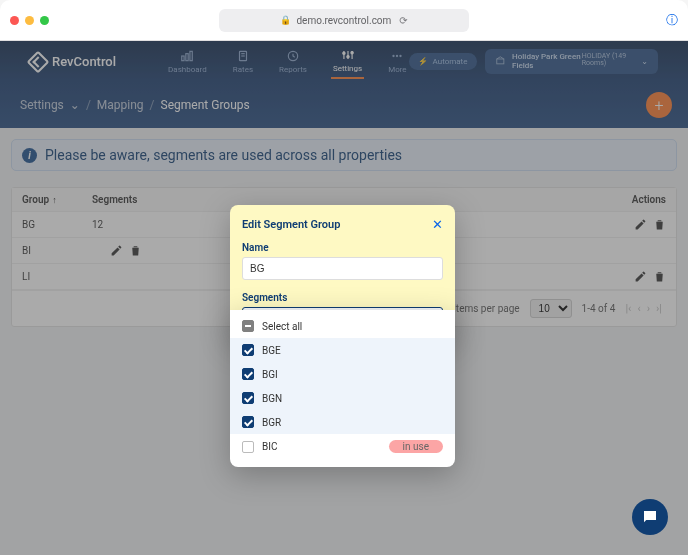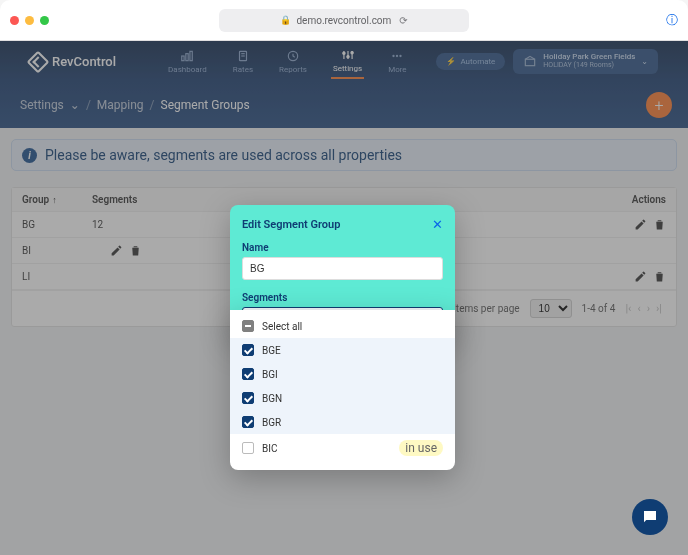--- a/index.html
+++ b/index.html
@@ -22,21 +22,21 @@
 .brand-logo::after{content:'';position:absolute;inset:2px;border-left:2px solid #fff;border-bottom:2px solid #fff;}
 .nav-tabs { display:flex; gap:22px; align-items:center; margin-left:50px; }
 .nav-tab { display:flex; flex-direction:column; align-items:center; gap:2px; color:#8aa5cc; font-size:8px; cursor:pointer; padding:4px 2px; }
 .nav-tab.active { color:#fff; border-bottom:2px solid #ff7a2f; }
 .nav-tab .nav-icon { width:14px; height:14px; }
 .nav-tab svg { width:100%; height:100%; }
 .header-right { display:flex; gap:8px; align-items:center; }
 .automate-btn { background:#2a5186; border-radius:12px; padding:4px 10px; font-size:8px; color:#9bb9e0; display:flex; align-items:center; gap:4px; }
 .hotel-selector { background:#2a5186; border-radius:6px; padding:4px 10px; display:flex; align-items:center; gap:6px; font-size:8px; color:#c7d8ef; min-width:130px; }
 .hotel-selector .hotel-icon{width:14px;height:14px;opacity:.7;}
-.hotel-selector .hotel-text{display:flex;flex-direction:column;line-height:1.1;}
+.hotel-selector .hotel-text{display:flex;flex-direction:row;line-height:1.1;}
 .hotel-selector .hotel-name{font-size:8px;font-weight:500;}
 .hotel-selector .hotel-sub{font-size:7px;opacity:.8;}
 .chev-down{margin-left:auto;font-size:8px;}
 
 
 .sub-band { background:linear-gradient(180deg,#1a3c6e 0%,#22497f 100%); height:46px; display:flex; align-items:center; padding:0 20px; color:#fff; position:relative; }
 .crumbs { font-size:12px; display:flex; gap:6px; align-items:center; }
 .crumbs .light{opacity:.7;}
 .crumbs .sep{opacity:.4;}
 .fab-add { position:absolute; right:16px; top:50%; transform:translateY(-50%); width:26px; height:26px; border-radius:50%; background:#ff7a2f; color:#fff; display:flex; align-items:center; justify-content:center; font-size:16px; font-weight:300; }
@@ -58,41 +58,41 @@
 .col-group{flex:0 0 70px;display:flex;align-items:center;gap:3px;}
 .col-seg{flex:1;}
 .col-act{flex:0 0 50px;text-align:right;display:flex;gap:6px;justify-content:flex-end;}
 .icon-btn{width:13px;height:13px;cursor:pointer;color:#333;}
 .pager { display:flex; align-items:center; justify-content:flex-end; gap:10px; padding:8px 14px; font-size:10px; color:#555; border-top:1px solid #eee; }
 .pager select{border:1px solid #ccc;border-radius:3px;padding:2px 4px;font-size:10px;}
 .pager .nav-btns{display:flex;gap:6px;}
 .pager .nav-btn{color:#bbb;cursor:pointer;font-size:11px;}
 
 
-.modal { position:absolute; left:230px; top:205px; width:225px; background:#5eead4; border-radius:8px; box-shadow:0 8px 30px rgba(0,0,0,.25); z-index:5; padding:12px 12px 10px 12px; }
+.modal { position:absolute; left:230px; top:205px; width:225px; background:#fef9c3; border-radius:8px; box-shadow:0 8px 30px rgba(0,0,0,.25); z-index:5; padding:12px 12px 10px 12px; }
 .modal-header{display:flex;justify-content:space-between;align-items:center;margin-bottom:10px;}
 .modal-title{font-size:11px;font-weight:600;color:#0f3d73;}
 .modal-close{color:#0a66e8;font-size:13px;cursor:pointer;}
 .modal-label{font-size:10px;font-weight:600;color:#0f3d73;margin-bottom:4px;}
 .modal-input{width:100%;border:1px solid #ddd;border-radius:3px;padding:5px 7px;font-size:10px;color:#333;margin-bottom:12px;}
 .modal-select{width:100%;border:1.5px solid #0f3d73;border-radius:3px;padding:4px 7px;font-size:10px;color:#0f3d73;display:flex;align-items:center;justify-content:space-between;background:#f4f7fb;}
 .modal-select .sel-right{display:flex;align-items:center;gap:6px;}
 .clear-x{width:13px;height:13px;border-radius:50%;background:#8aa5cc;color:#fff;display:flex;align-items:center;justify-content:center;font-size:9px;}
 .caret{font-size:9px;color:#0f3d73;}
 
 
 .dropdown { position:absolute; left:230px; top:310px; width:225px; background:#fff; border-radius:0 0 8px 8px; box-shadow:0 8px 30px rgba(0,0,0,.25); z-index:5; padding:4px 0 8px 0; }
 .dd-item{display:flex;align-items:center;gap:8px;padding:6px 12px;font-size:10px;color:#333;cursor:pointer;}
 .dd-item.sel{background:#eef4fb;}
 .dd-item.indet .cb{background:#808080;border-color:#808080;}
 .cb{width:12px;height:12px;border:1.5px solid #bbb;border-radius:2px;display:flex;align-items:center;justify-content:center;flex-shrink:0;position:relative;}
 .cb.checked{background:#0f3d73;border-color:#0f3d73;}
 .cb.checked::after{content:'';position:absolute;left:3px;top:0.5px;width:3px;height:6px;border:solid #fff;border-width:0 2px 2px 0;transform:rotate(45deg);}
 .cb.minus::after{content:'';position:absolute;left:2px;right:2px;top:50%;height:2px;background:#fff;transform:translateY(-50%);}
-.dd-item .pill{margin-left:auto;background:#fef9c3;color:#666;border-radius:8px;padding:1px 6px;font-size:12px;}
+.dd-item .pill{margin-left:auto;background:#fca5a5;color:#666;border-radius:8px;padding:1px 14px;font-size:10px;}
 
 
 .chat-fab{position:absolute;right:20px;bottom:20px;width:36px;height:36px;border-radius:50%;background:#0f3d73;display:flex;align-items:center;justify-content:center;z-index:3;}
 .chat-fab svg{width:18px;height:18px;fill:#fff;}
 
 .arrow-up{font-size:9px;}
 </style>
 </head>
 <body>
 

